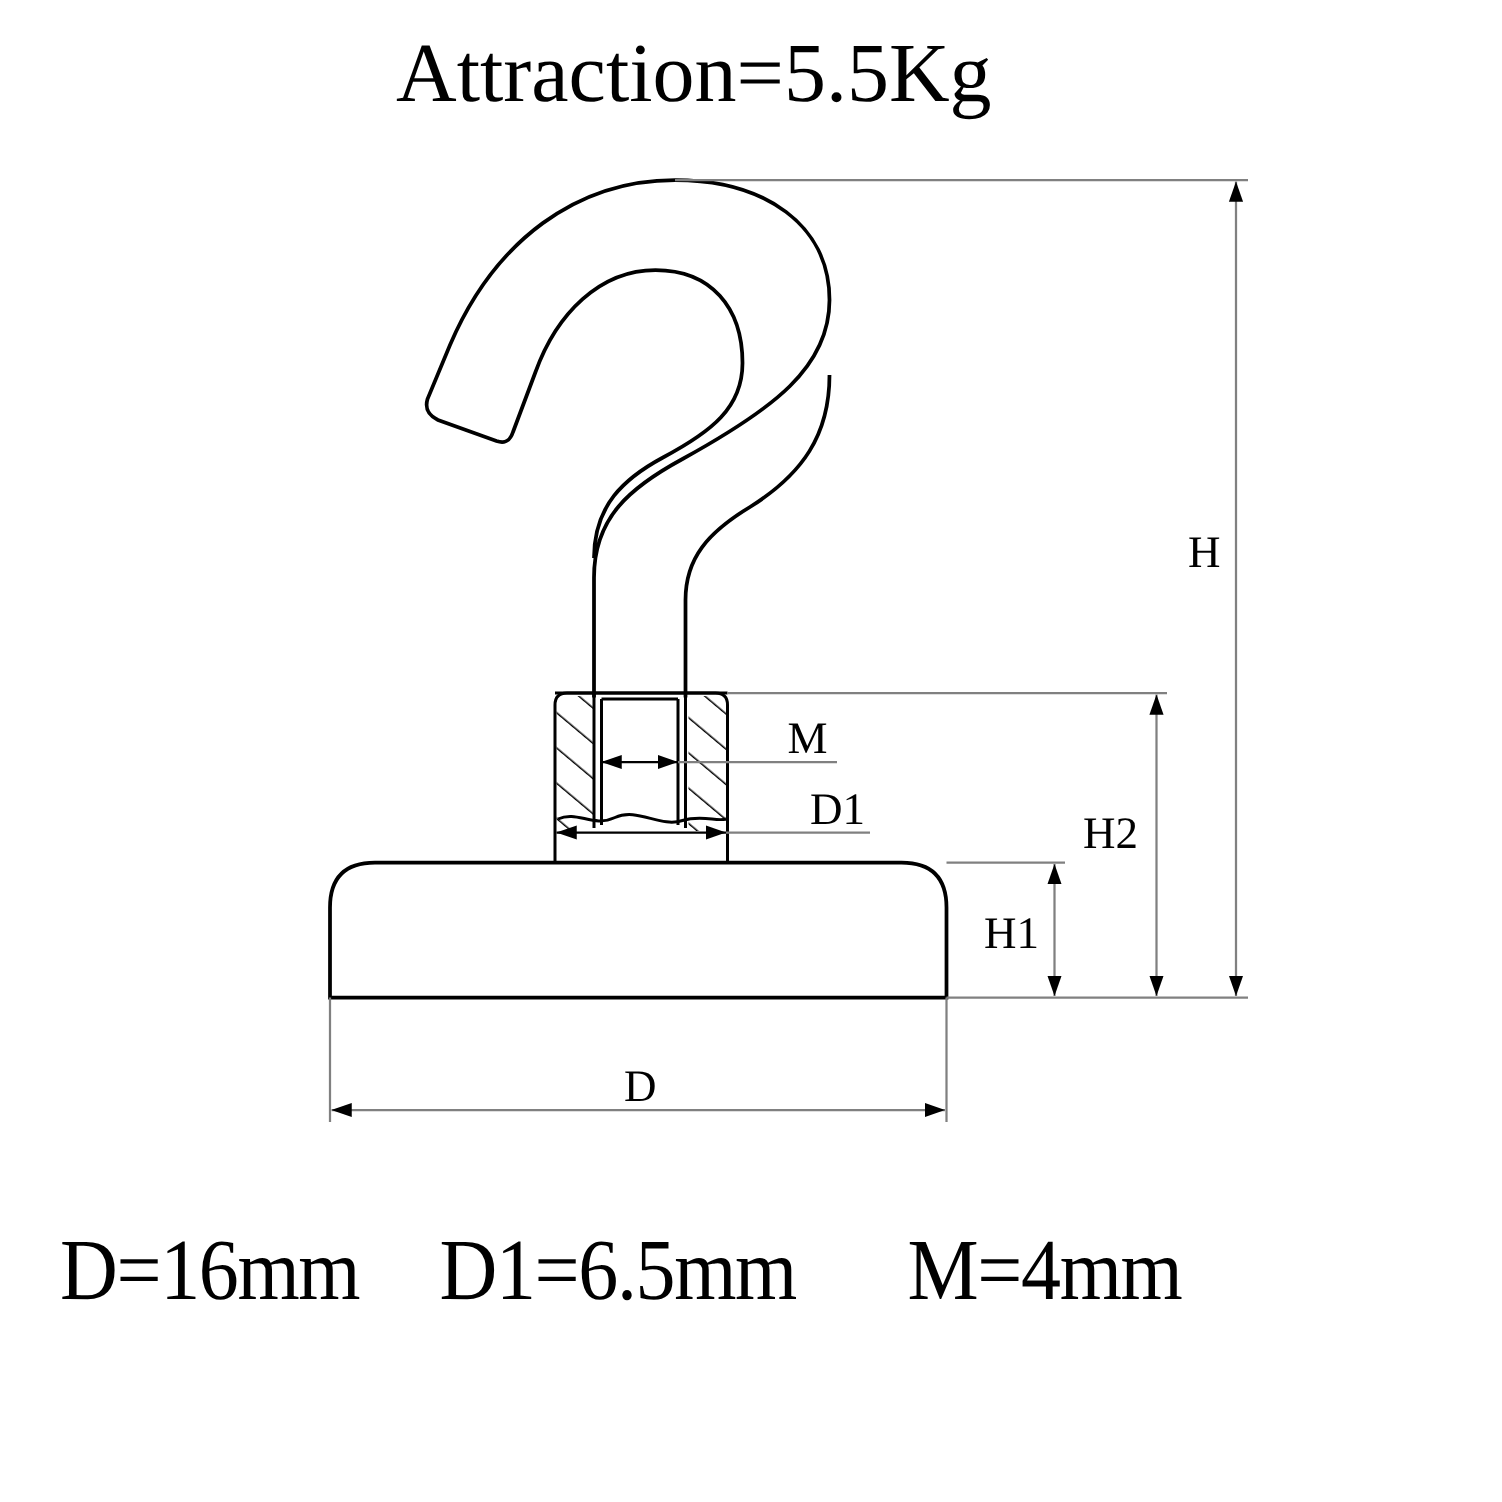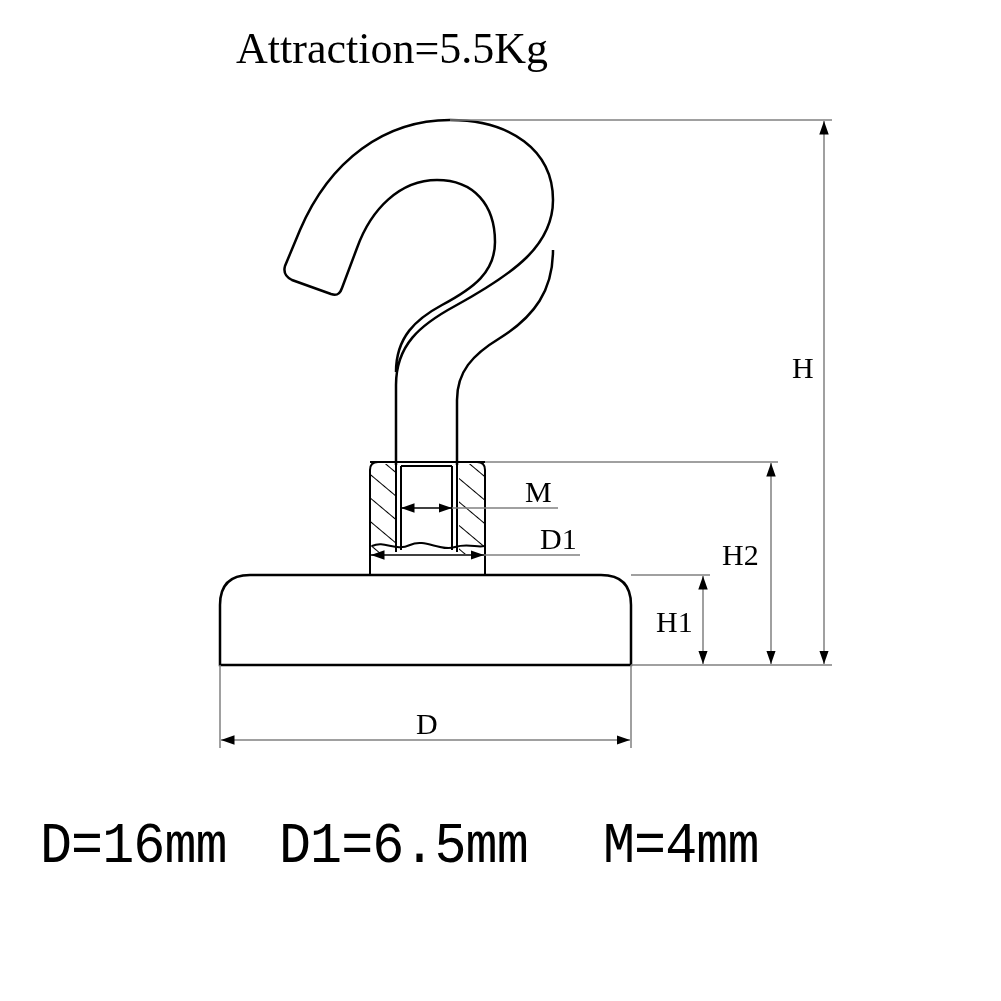--- a/index.html
+++ b/index.html
@@ -1,22 +1,22 @@
 <!DOCTYPE html>
 <html><head>
 <meta charset="utf-8">
 <style>
   html, body { margin: 0; padding: 0; background: #ffffff; }
   body { width: 1001px; height: 1001px; position: relative; overflow: hidden;
          font-family: "Liberation Serif", "DejaVu Serif", serif; color: #000; }
-  .title { position: absolute; left: 236px; top: 14px; font-size: 44px; line-height: 70px; white-space: nowrap; }
+  .title { position: absolute; left: 264px; top: 14px; font-size: 56px; line-height: 70px; white-space: nowrap; }
   svg.drawing { position: absolute; left: 0; top: 0; }
   .dim-label { font-family: "Liberation Serif", "DejaVu Serif", serif; font-size: 30px; fill: #000; }
   .specs { position: absolute; left: 40px; top: 812px; font-size: 58px; line-height: 70px; white-space: nowrap; }
-  .spec-row { display: flex; font-family: Liberation Mono, monospace; }
+  .spec-row { display: flex; }
   .spec { margin-right: 54px; letter-spacing: -1px; transform: scaleX(0.92); transform-origin: left; display: inline-block; }
   .spec-row .spec:nth-child(2) { margin-left: -18px; }
 </style>
 </head>
 <body>
 
 <div class="title">Attraction=5.5Kg</div>
 
 <svg class="drawing" width="1001" height="1001" viewBox="0 0 1001 1001" xmlns="http://www.w3.org/2000/svg">
   <defs>

